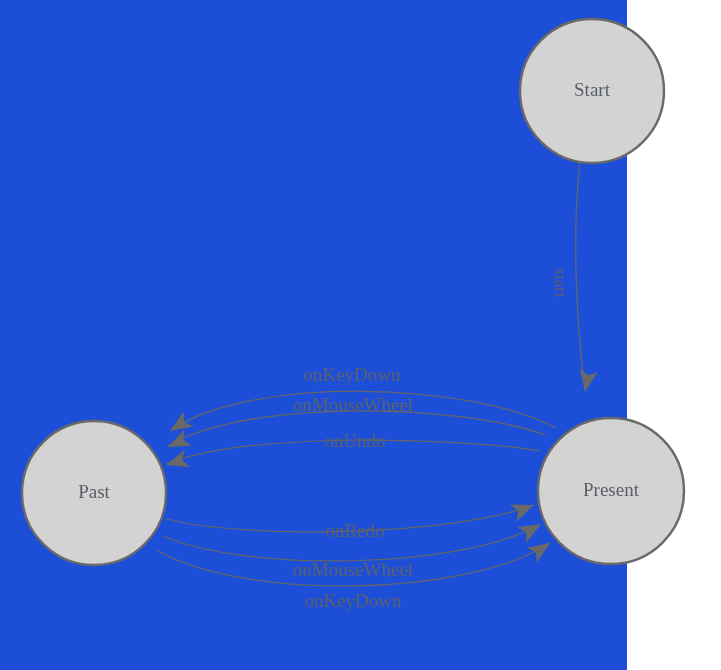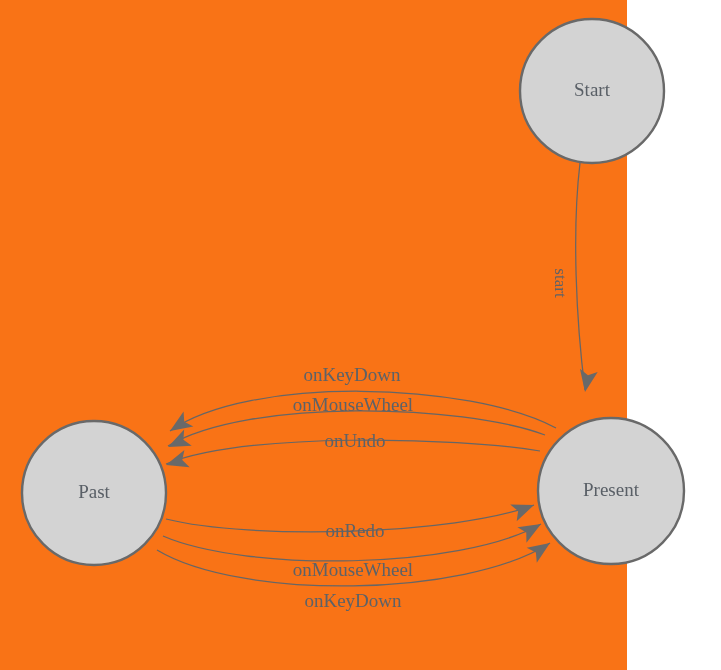--- a/index.html
+++ b/index.html
@@ -11,21 +11,21 @@
   body {
     width: 721px;
     height: 670px;
     overflow: hidden;
     font-family: "Liberation Serif", "DejaVu Serif", serif;
   }
   #diagram-root {
     position: relative;
     width: 627px;
     height: 670px;
-    background: #f97316;
+    background: #1d4ed8;
   }
   svg#graph-canvas {
     display: block;
     width: 721px;
     height: 670px;
   }
   .node-shape {
     fill: #d3d3d3;
     stroke: #696969;
     stroke-width: 2.4;

